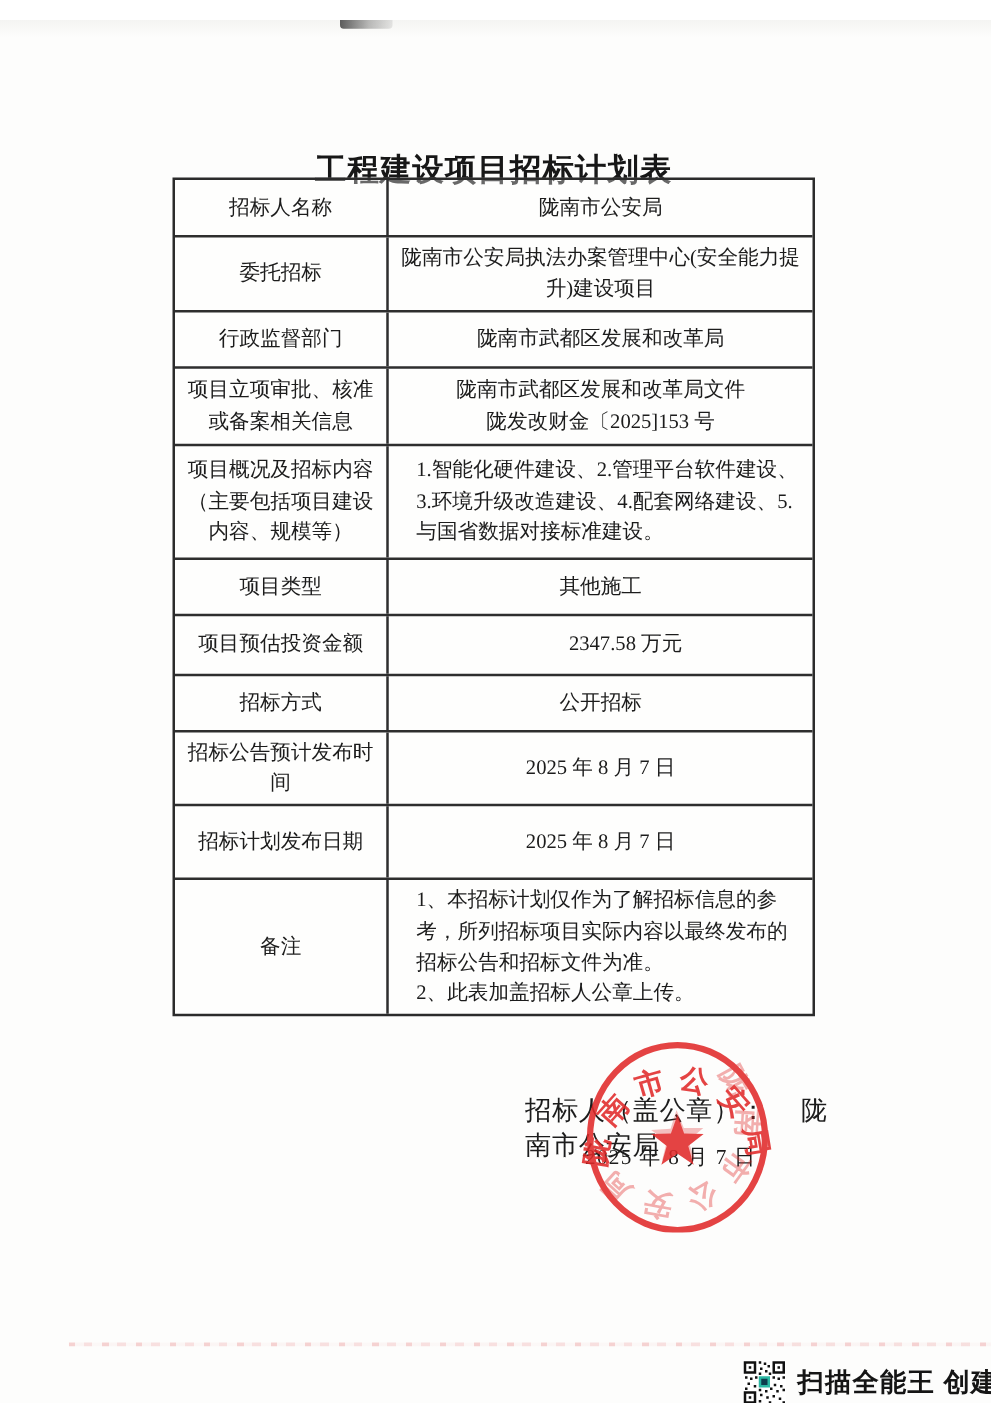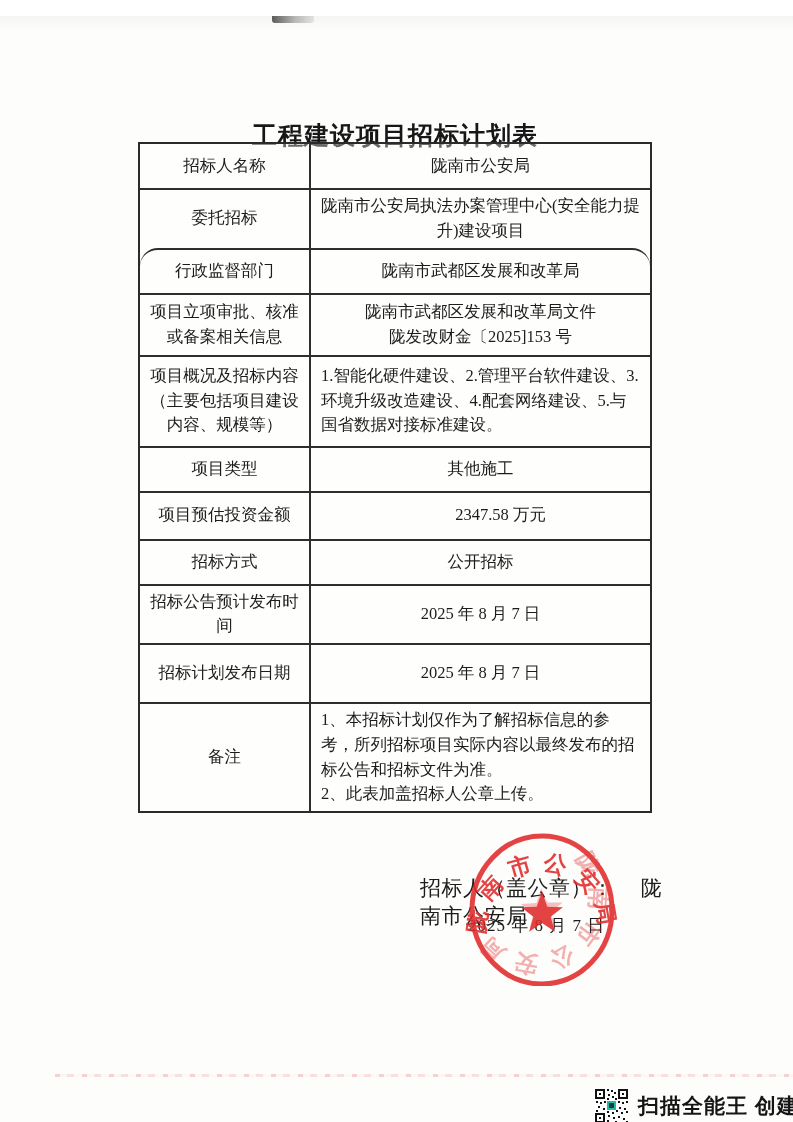--- a/index.html
+++ b/index.html
@@ -45,21 +45,21 @@
   .cell{
     display:flex;align-items:center;justify-content:center;
     box-sizing:border-box;font-size:16.5px;line-height:1.5;
     padding:4px 8px;color:#1c1c1c;
   }
   .label{
     flex:0 0 171px;border-right:2px solid #2e2e2e;
     text-align:center;font-weight:normal;
   }
   .value{flex:1;text-align:center;white-space:pre-line;}
-  .row.left-val .value{justify-content:flex-start;text-align:left;padding-left:10px;padding-right:10px;}
+  .row.left-val .value{justify-content:flex-start;text-align:left;padding-left:22px;padding-right:10px;}
   
   .sig-line{
     position:absolute;left:420px;top:858px;width:260px;
     font-size:21px;color:#1c1c1c;letter-spacing:.5px;
   }
   .sig-date{
     position:absolute;left:468px;top:898px;width:200px;
     font-size:17px;color:#1c1c1c;letter-spacing:1px;
   }
   
@@ -87,21 +87,21 @@
 
   <div class="doc-table">
     <div class="row" style="min-height:44px;border-radius:11px;">
       <div class="cell label">招标人名称</div>
       <div class="cell value">陇南市公安局</div>
     </div>
     <div class="row" style="min-height:56px;">
       <div class="cell label">委托招标</div>
       <div class="cell value">陇南市公安局执法办案管理中心(安全能力提升)建设项目</div>
     </div>
-    <div class="row" style="min-height:43px;border-radius:18px;">
+    <div class="row" style="min-height:43px;">
       <div class="cell label">行政监督部门</div>
       <div class="cell value">陇南市武都区发展和改革局</div>
     </div>
     <div class="row" style="min-height:60px;">
       <div class="cell label">项目立项审批、核准或备案相关信息</div>
       <div class="cell value">陇南市武都区发展和改革局文件
 陇发改财金〔2025]153 号</div>
     </div>
     <div class="row left-val" style="min-height:89px;">
       <div class="cell label">项目概况及招标内容（主要包括项目建设内容、规模等）</div>

